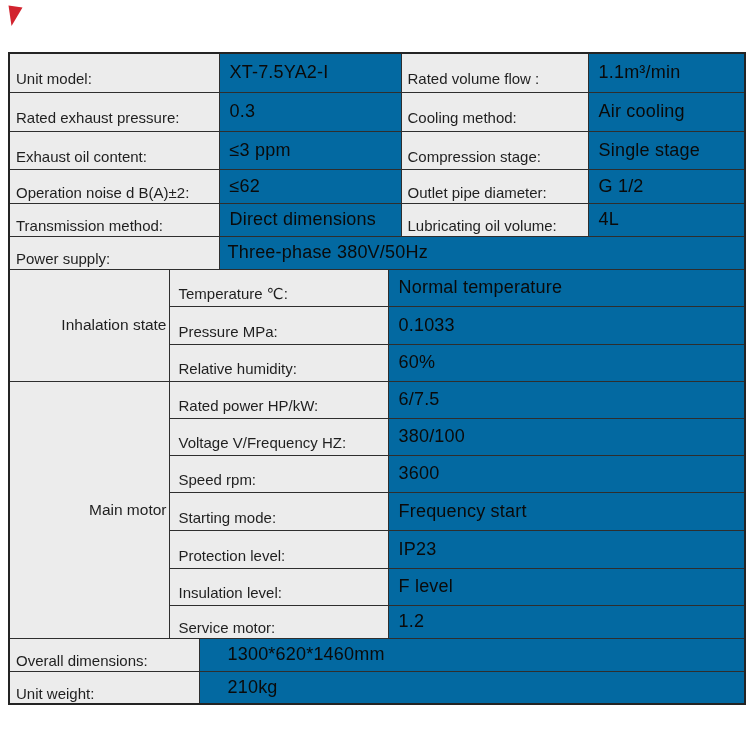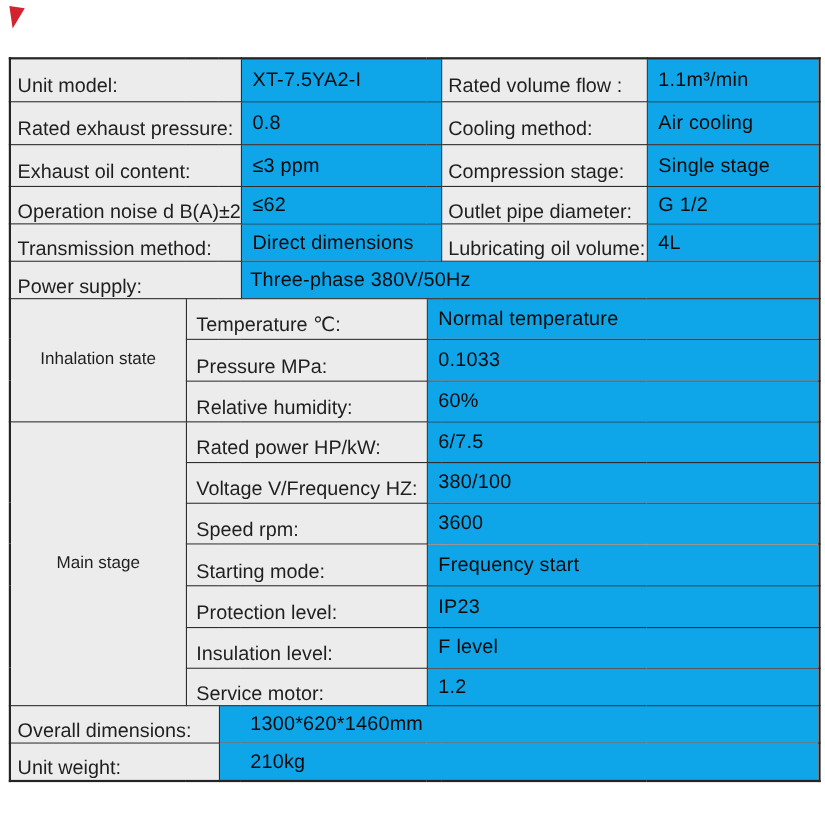--- a/index.html
+++ b/index.html
@@ -31,36 +31,36 @@
   }
   table.spec td {
     border: 1px solid #2e2e2e;
     vertical-align: middle;
     overflow: hidden;
     white-space: nowrap;
     box-sizing: border-box;
   }
   td.lbl {
     background: #ececec;
-    font-size: 18px;
+    font-size: 15px;
     color: #1f1f1f;
     padding: 12px 3px 0 6px;
   }
   td.sub {
     padding-left: 9px;
   }
   td.grp {
     background: #ececec;
     font-size: 15.5px;
     color: #1f1f1f;
-    text-align: center;
+    text-align: right;
     padding: 0 2px;
   }
   td.val {
-    background: #0ea5e9;
+    background: #0369a1;
     font-size: 18px;
     color: #0a0a0a;
     padding: 0 4px 0 10px;
     letter-spacing: 0.2px;
   }
   td.val-sub {
   }
   td.val-wide {
     padding-left: 28px;
   }
@@ -87,21 +87,21 @@
 
     <tbody>
         <tr style="height:39px">
       <td colspan="3" class="lbl">Unit model:</td>
       <td colspan="2" class="val">XT-7.5YA2-I</td>
       <td class="lbl">Rated volume flow :</td>
       <td class="val">1.1m³/min</td>
     </tr>
     <tr style="height:39px">
       <td colspan="3" class="lbl">Rated exhaust pressure:</td>
-      <td colspan="2" class="val">0.8</td>
+      <td colspan="2" class="val">0.3</td>
       <td class="lbl">Cooling method:</td>
       <td class="val">Air cooling</td>
     </tr>
     <tr style="height:38px">
       <td colspan="3" class="lbl">Exhaust oil content:</td>
       <td colspan="2" class="val">≤3 ppm</td>
       <td class="lbl">Compression stage:</td>
       <td class="val">Single stage</td>
     </tr>
     <tr style="height:34px">
@@ -130,21 +130,21 @@
     <tr style="height:38px">
       <td colspan="3" class="lbl sub">Pressure MPa:</td>
       <td colspan="3" class="val val-sub">0.1033</td>
     </tr>
     <tr style="height:37px">
       <td colspan="3" class="lbl sub">Relative humidity:</td>
       <td colspan="3" class="val val-sub">60%</td>
     </tr>
 
     <tr style="height:37px">
-      <td rowspan="7" class="grp">Main stage</td>
+      <td rowspan="7" class="grp">Main motor</td>
       <td colspan="3" class="lbl sub">Rated power HP/kW:</td>
       <td colspan="3" class="val val-sub">6/7.5</td>
     </tr>
     <tr style="height:37px">
       <td colspan="3" class="lbl sub">Voltage V/Frequency HZ:</td>
       <td colspan="3" class="val val-sub">380/100</td>
     </tr>
     <tr style="height:37px">
       <td colspan="3" class="lbl sub">Speed rpm:</td>
       <td colspan="3" class="val val-sub">3600</td>

